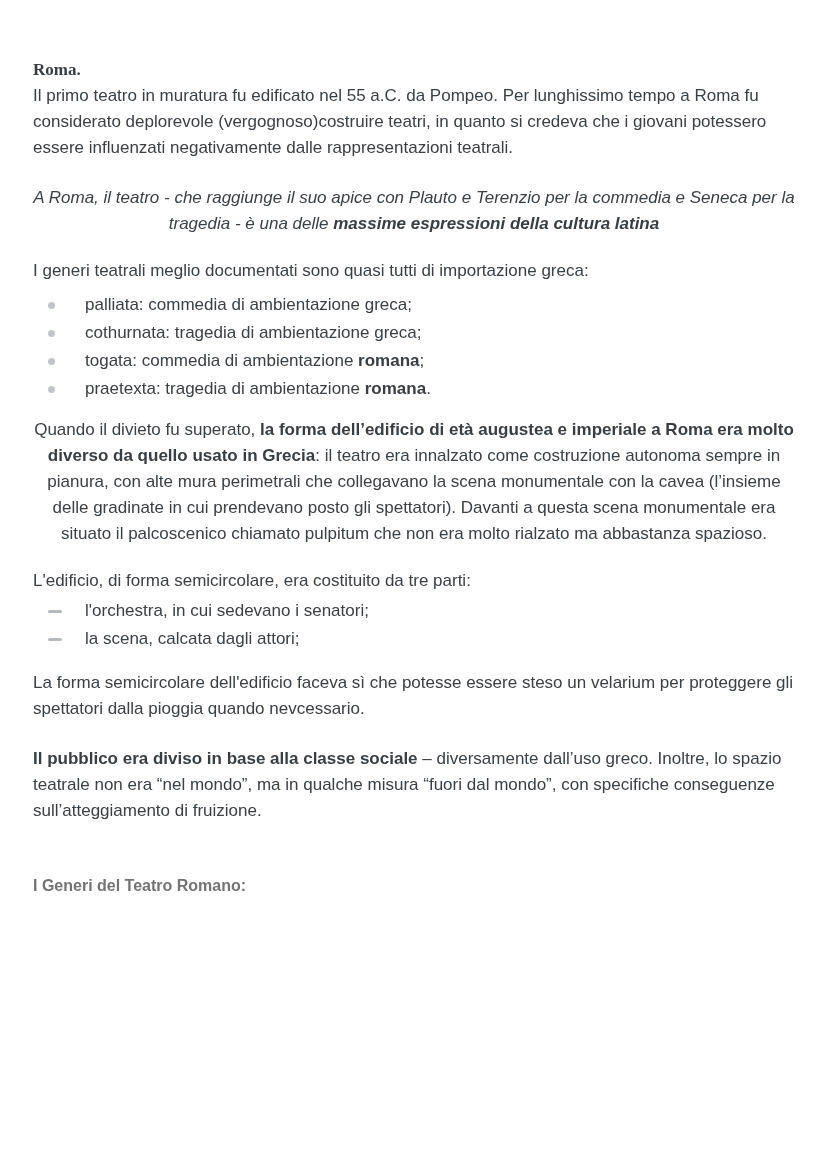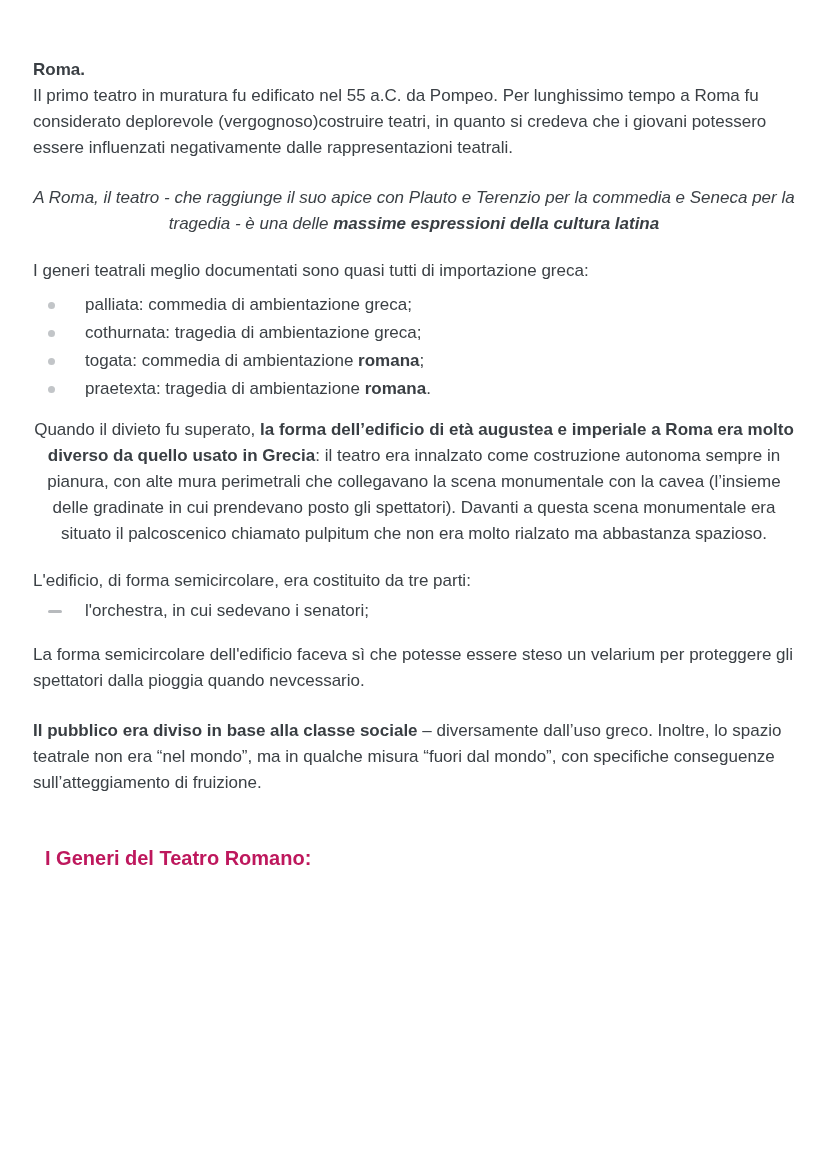--- a/index.html
+++ b/index.html
@@ -17,21 +17,21 @@
   }
   .doc {
     position: absolute;
     left: 33px;
     top: 57px;
     width: 762px;
     font-size: 17px;
     line-height: 26px;
   }
   .doc p { margin: 0 0 24px 0; }
-  p.title-line { margin: 0; font-weight: bold; }
+  p.title-line { margin: 0; font-weight: bold; font-family: Liberation Serif, serif; }
   p.mb-21 { margin-bottom: 21px; text-align: center; }
   p.mb-5  { margin-bottom: 7px; }
   p.mb-3  { margin-bottom: 3px; }
   p.mb-23 { margin-bottom: 23px; }
   p.italic { font-style: italic; }
   b { font-weight: bold; color: #393e43; }
 
   ul.doc-list {
     list-style: none;
     margin: 0 0 14px 0;
@@ -58,26 +58,26 @@
   }
   .dash-icon {
     display: block;
     width: 14px;
     height: 3px;
     border-radius: 1.5px;
     background: #b7babd;
     margin-top: 13px;
   }
   h2.section-heading {
-    margin: 12px;
+    margin: 0;
     padding-top: 25px;
-    font-size: 20px;
+    font-size: 16px;
     line-height: 28px;
     font-weight: bold;
-    color: #be185d;
+    color: #737373;
   }
 </style>
 </head>
 <body>
 
 <div class="doc">
 
   <p class="title-line">
     <b>Roma.</b>
   </p>
@@ -119,20 +119,26 @@
 
   <p class="mb-3">L'edificio, di forma semicircolare, era costituito da tre parti:</p>
 
   <ul class="doc-list mb-17">
     <li>
       <span class="marker-box">
           <span class="dash-icon"></span>
         </span>
       <span class="li-text">l'orchestra, in cui sedevano i senatori;</span>
     </li>
+    <li>
+      <span class="marker-box">
+          <span class="dash-icon"></span>
+        </span>
+      <span class="li-text">la scena, calcata dagli attori;</span>
+    </li>
   </ul>
 
   <p>La forma semicircolare dell'edificio faceva sì che potesse essere steso un velarium per proteggere gli spettatori dalla pioggia quando nevcessario.</p>
 
   <p class="mb-23"><b>Il pubblico era diviso in base alla classe sociale</b><span> – diversamente dall’uso greco. Inoltre, lo spazio teatrale non era “nel mondo”, ma in qualche misura “fuori dal mondo”, con specifiche conseguenze sull’atteggiamento di fruizione.</span></p>
 
   <h2 class="section-heading">I Generi del Teatro Romano:</h2>
 
 </div>
 

